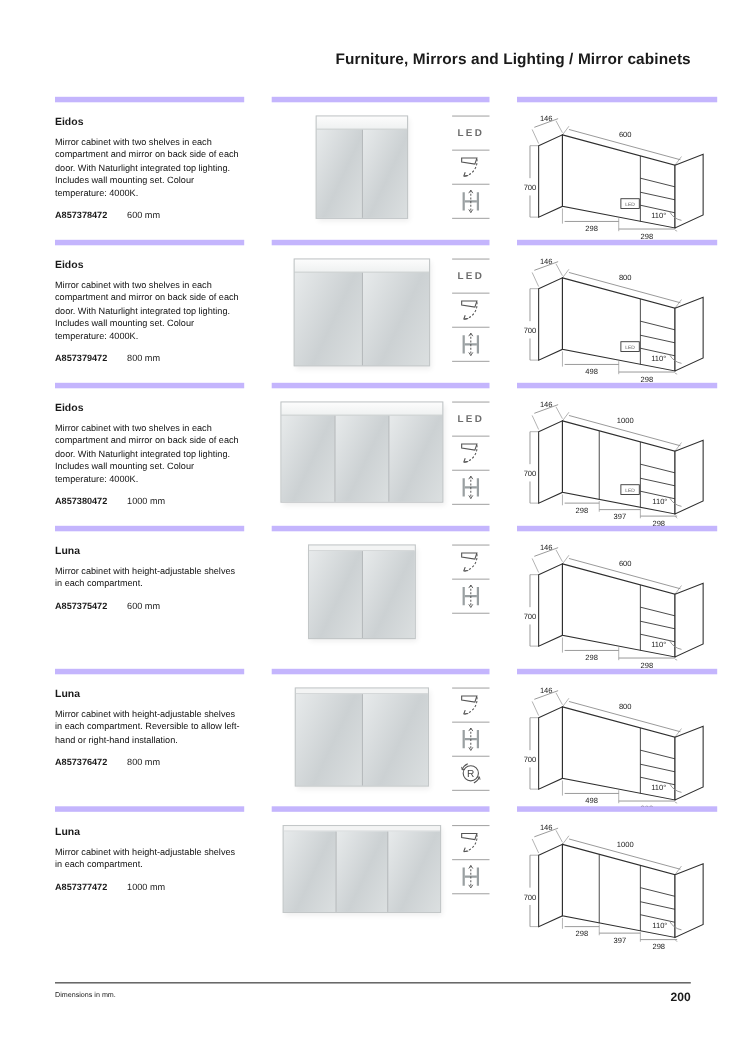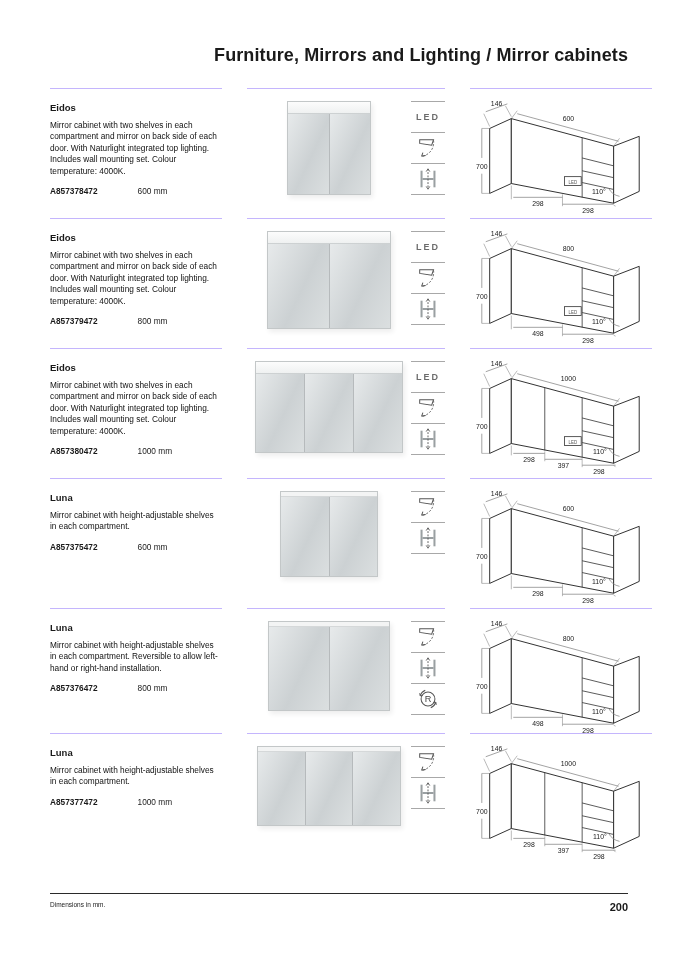--- a/index.html
+++ b/index.html
@@ -1,23 +1,23 @@
 <!DOCTYPE html>
 <html><head>
 <meta charset="utf-8">
 <style>
   html,body{margin:0;padding:0;}
   body{width:677px;height:958px;background:#ffffff;font-family:"Liberation Sans",sans-serif;color:#1a1a1a;position:relative;overflow:hidden;}
-  .page-title{position:absolute;left:50px;width:578px;top:45px;text-align:right;font-size:18px;font-weight:bold;letter-spacing:.1px;}
+  .page-title{position:absolute;left:50px;width:578px;top:45px;text-align:right;font-size:14px;font-weight:bold;letter-spacing:.1px;}
   .row{position:absolute;left:50px;width:580px;display:grid;grid-template-columns:172px 198px 182px;column-gap:25px;}
-  .cell{border-top:1px solid #c4b5fd;}
+  .cell{border-top:5px solid #c4b5fd;}
   .txtcell{padding-top:13px;}
   .pname{font-size:9.5px;font-weight:bold;margin:0 0 7px 0;}
   .pdesc{font-size:8.3px;line-height:1.38;margin:0 0 9px 0;color:#111;}
-  .refline{display:flex;gap:40px;font-size:8.3px;}
+  .refline{display:flex;gap:18px;font-size:8.3px;}
   .ref{font-weight:bold;}
   .midcell{display:flex;justify-content:space-between;align-items:flex-start;}
   .photo-area{flex:1;display:flex;justify-content:center;padding-top:12px;}
   .photo{border:1px solid #c3c7c8;background:#dde0e1;box-shadow:2px 3px 5px rgba(0,0,0,.07);display:flex;flex-direction:column;}
   .strip{height:11px;background:linear-gradient(#fcfcfc,#eff1f1);border-bottom:1px solid #cdd1d2;}
   .top-sm{height:4px;background:#f3f4f4;border-bottom:1px solid #d5d8d9;}
   .doors{flex:1;display:flex;}
   .door{flex:1;background:linear-gradient(115deg,#e7eaeb 0%,#ccd1d3 55%,#dbdfe0 100%);}
   .door+.door{border-left:1px solid #b6babc;}
   .w600e{width:82px;height:92px;} .w800e{width:122px;height:96px;} .w1000e{width:146px;height:90px;}

